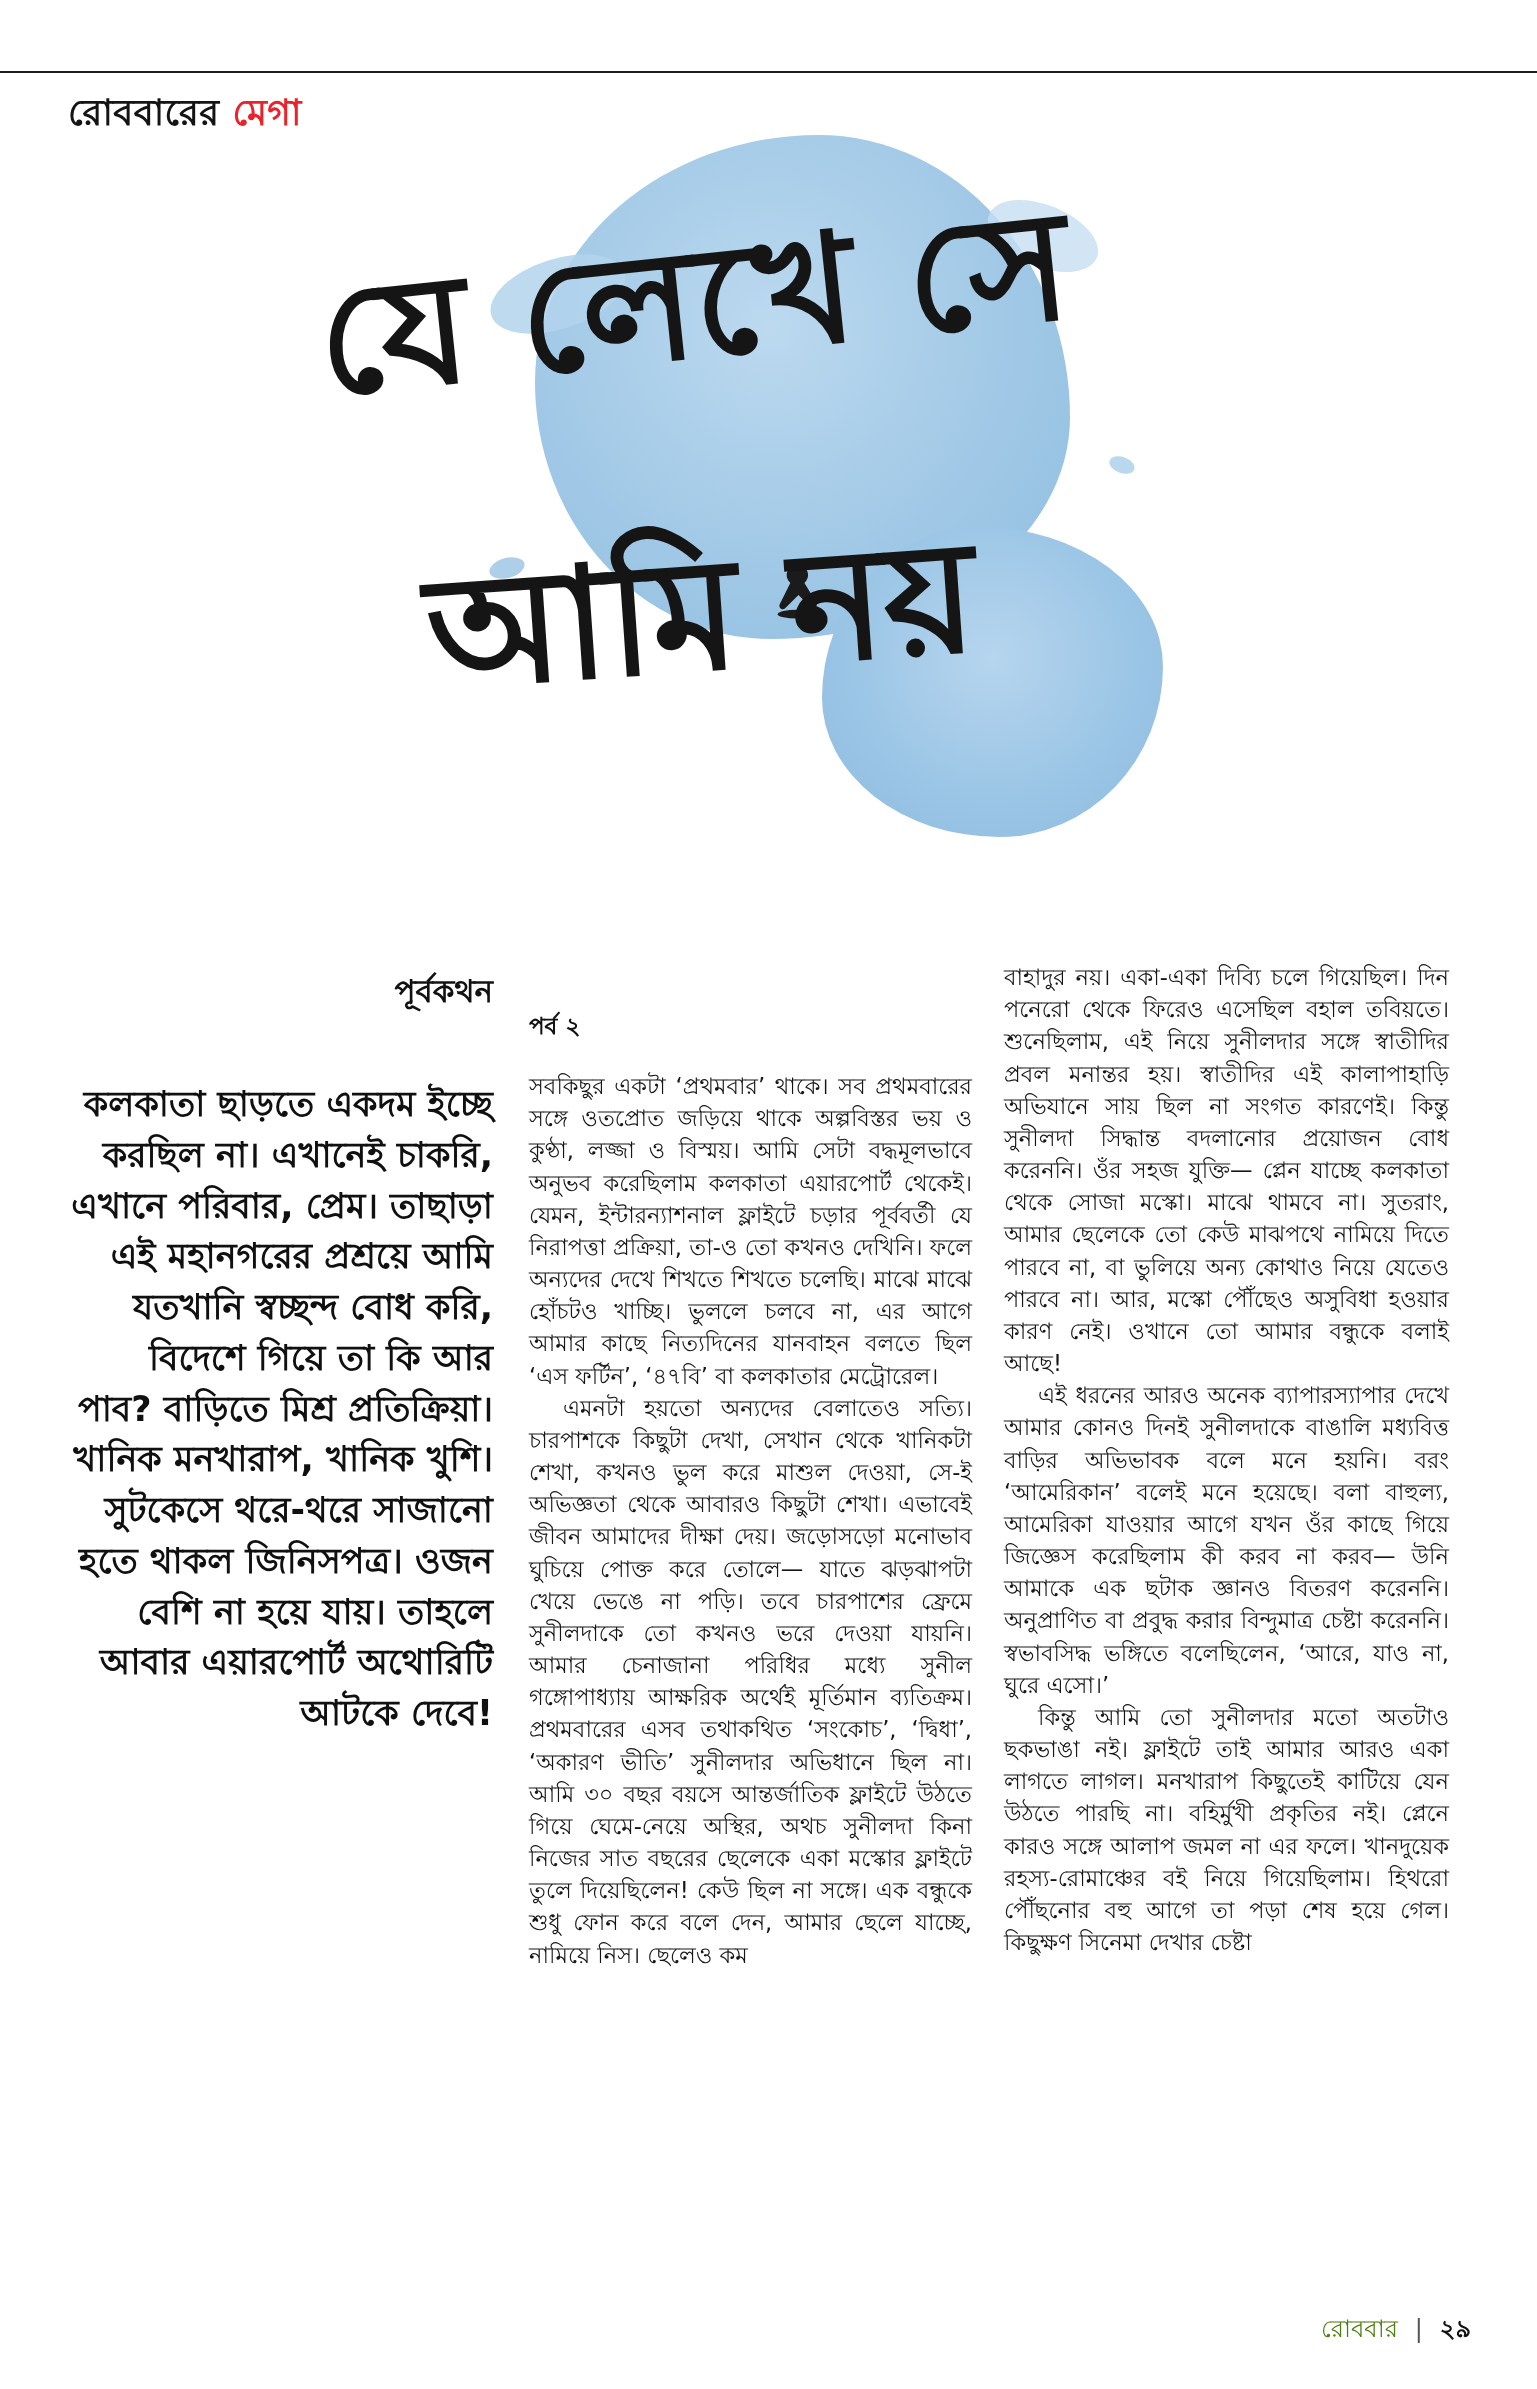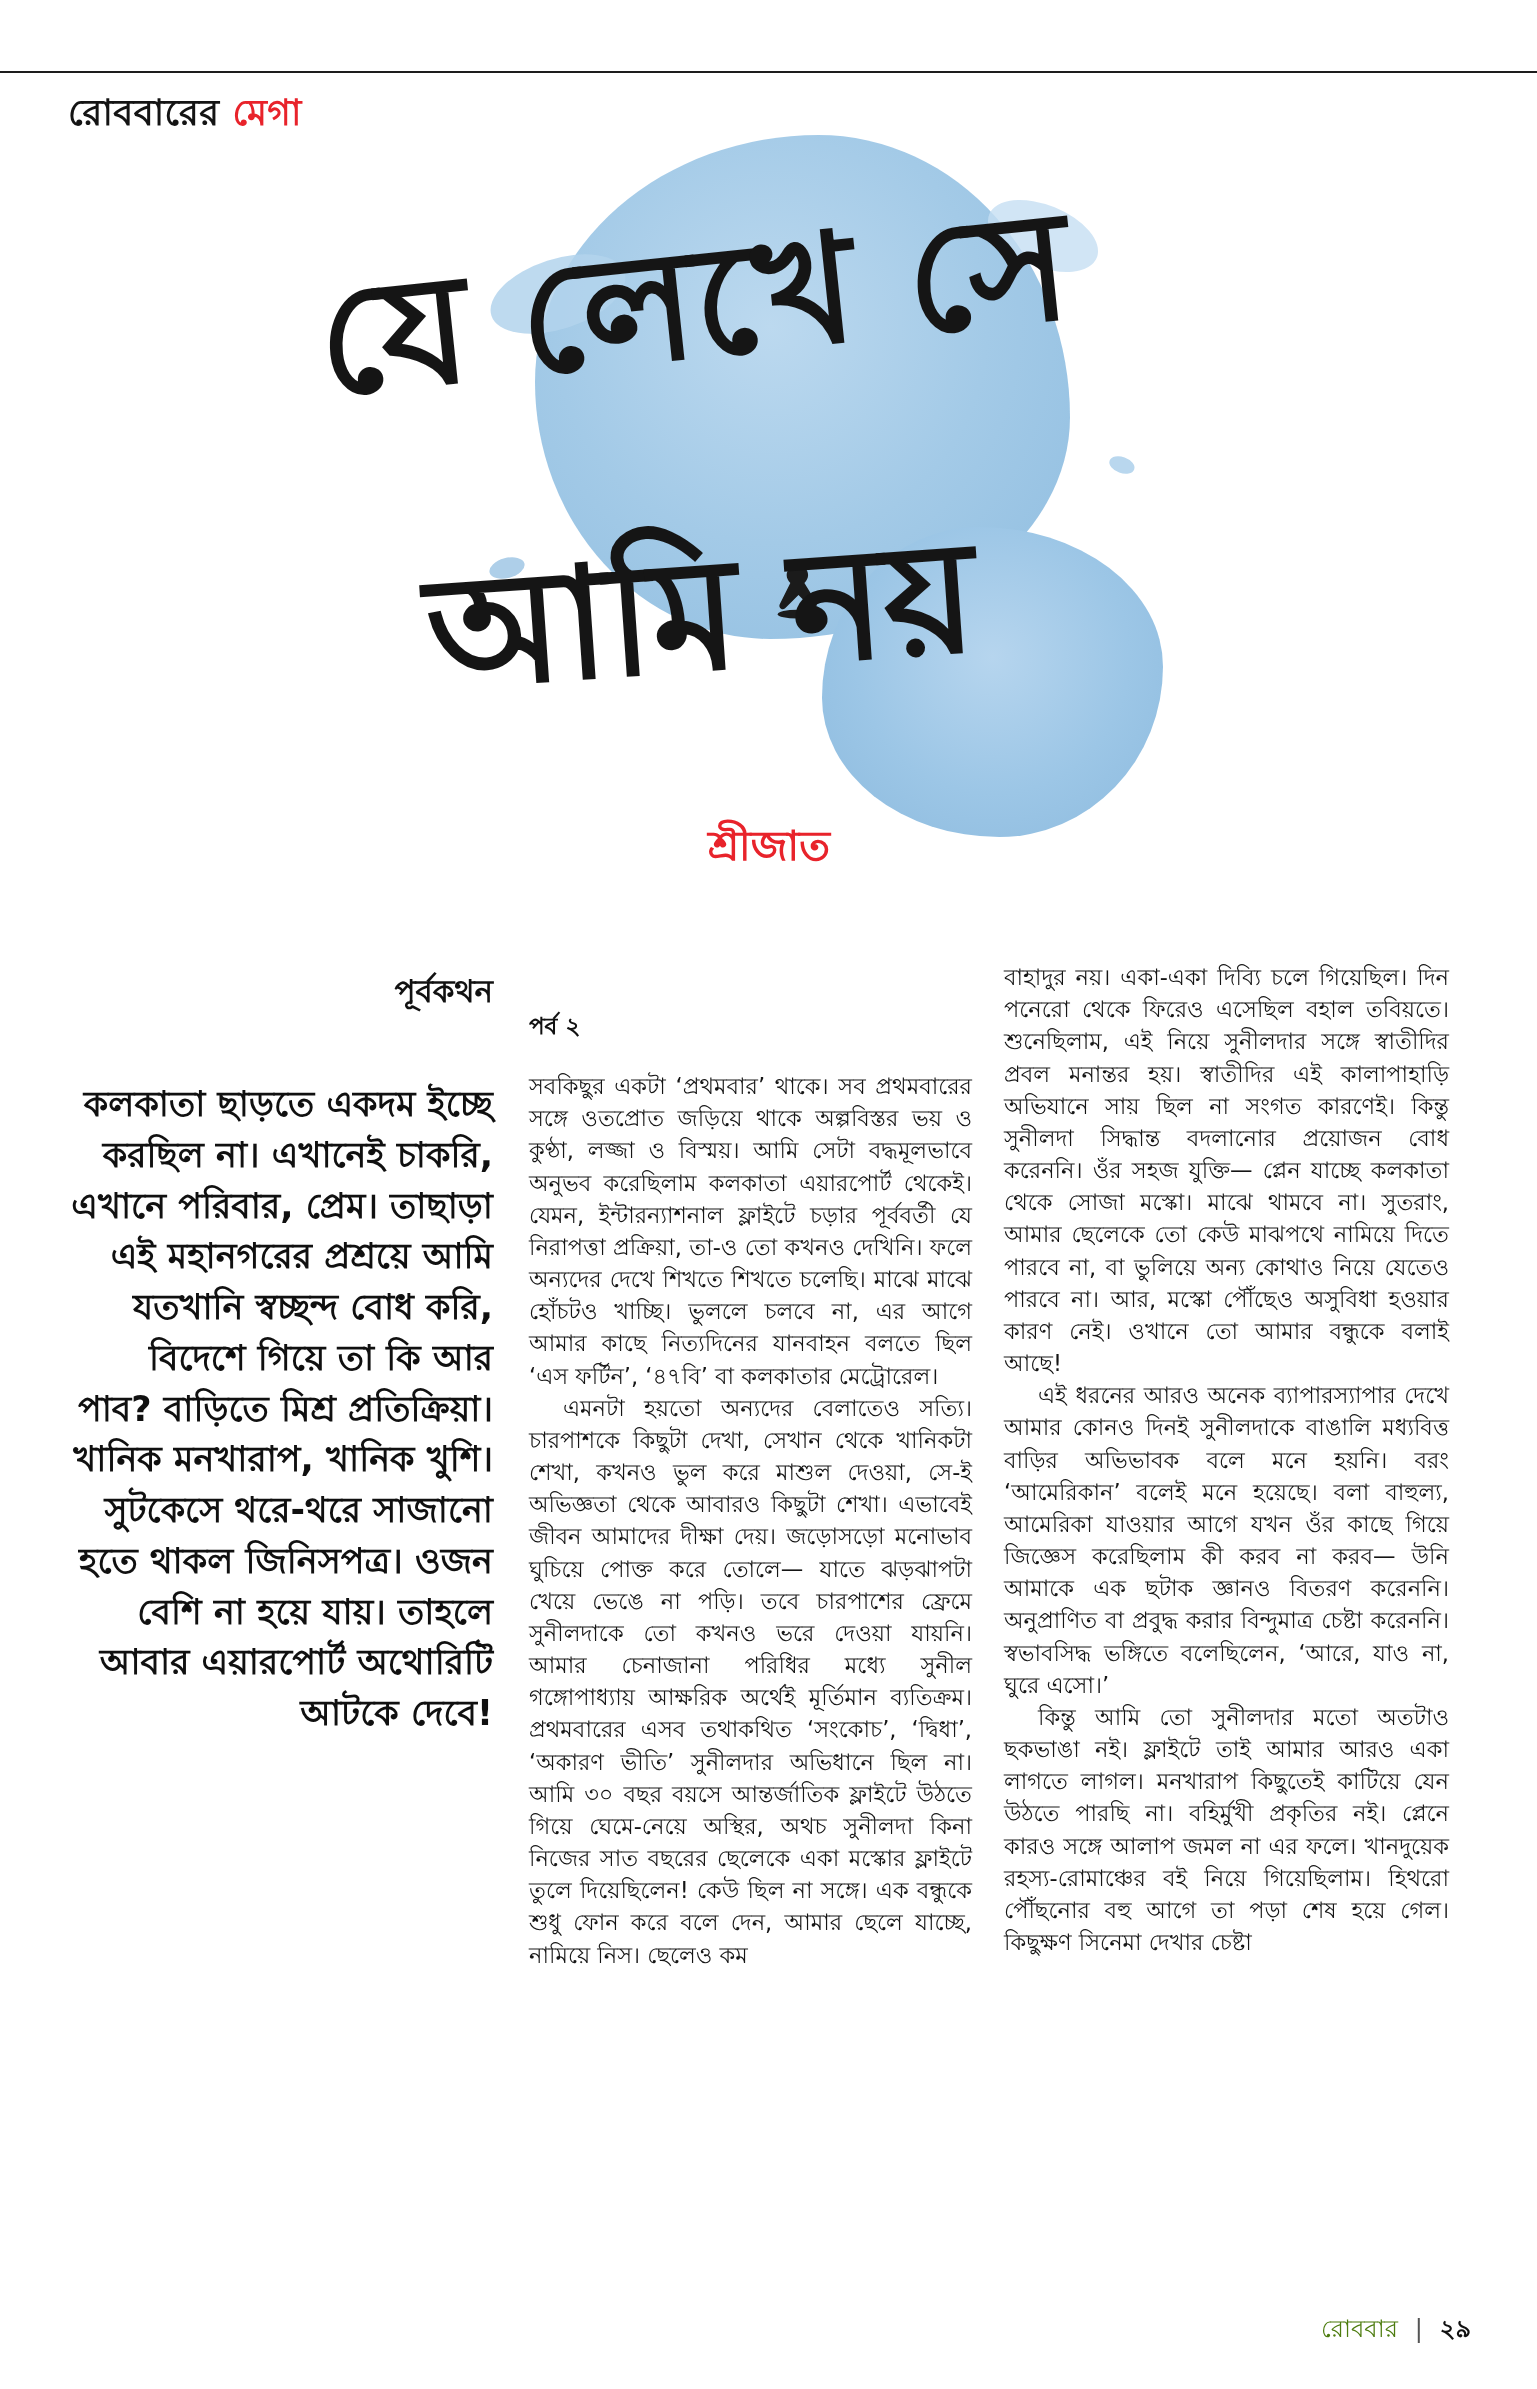--- a/index.html
+++ b/index.html
@@ -114,21 +114,20 @@
     <div class="figure-silhouette">
       <svg viewBox="0 0 100 84" xmlns="http://www.w3.org/2000/svg">
         <path fill="#1b1b1b" d="M52 8c7 0 13 6 13 13 0 4-2 8-5 11l16 26c3 5-3 10-7 7L52 48 34 66c-4 4-10-1-7-6l14-28c-3-3-5-7-5-11 0-7 7-13 16-13z"></path>
         <ellipse fill="#1b1b1b" cx="50" cy="74" rx="26" ry="6"></ellipse>
       </svg>
     </div>
     <div class="title-line title-line1">যে লেখে সে</div>
     <div class="title-line title-line2">আমি নয়</div>
   </div>
 
-  <div class="author-line">শ্রীজাত</div>
 
 
   <div class="col col-left">
     <h2 class="col-heading">পূর্বকথন</h2>
     <p class="lede">কলকাতা ছাড়তে একদম ইচ্ছে করছিল না। এখানেই চাকরি, এখানে পরিবার, প্রেম। তাছাড়া এই মহানগরের প্রশ্রয়ে আমি যতখানি স্বচ্ছন্দ বোধ করি, বিদেশে গিয়ে তা কি আর পাব? বাড়িতে মিশ্র প্রতিক্রিয়া। খানিক মনখারাপ, খানিক খুশি। সুটকেসে থরে-থরে সাজানো হতে থাকল জিনিসপত্র। ওজন বেশি না হয়ে যায়। তাহলে আবার এয়ারপোর্ট অথোরিটি আটকে দেবে!</p>
   </div>
 
   <div class="col col-mid bodytext">
     <h3 class="col-heading">পর্ব ২</h3>
     <p>সবকিছুর একটা ‘প্রথমবার’ থাকে। সব প্রথমবারের সঙ্গে ওতপ্রোত জড়িয়ে থাকে অল্পবিস্তর ভয় ও কুণ্ঠা, লজ্জা ও বিস্ময়। আমি সেটা বদ্ধমূলভাবে অনুভব করেছিলাম কলকাতা এয়ারপোর্ট থেকেই। যেমন, ইন্টারন্যাশনাল ফ্লাইটে চড়ার পূর্ববর্তী যে নিরাপত্তা প্রক্রিয়া, তা-ও তো কখনও দেখিনি। ফলে অন্যদের দেখে শিখতে শিখতে চলেছি। মাঝে মাঝে হোঁচটও খাচ্ছি। ভুললে চলবে না, এর আগে আমার কাছে নিত্যদিনের যানবাহন বলতে ছিল ‘এস ফর্টিন’, ‘৪৭বি’ বা কলকাতার মেট্রোরেল।</p>

